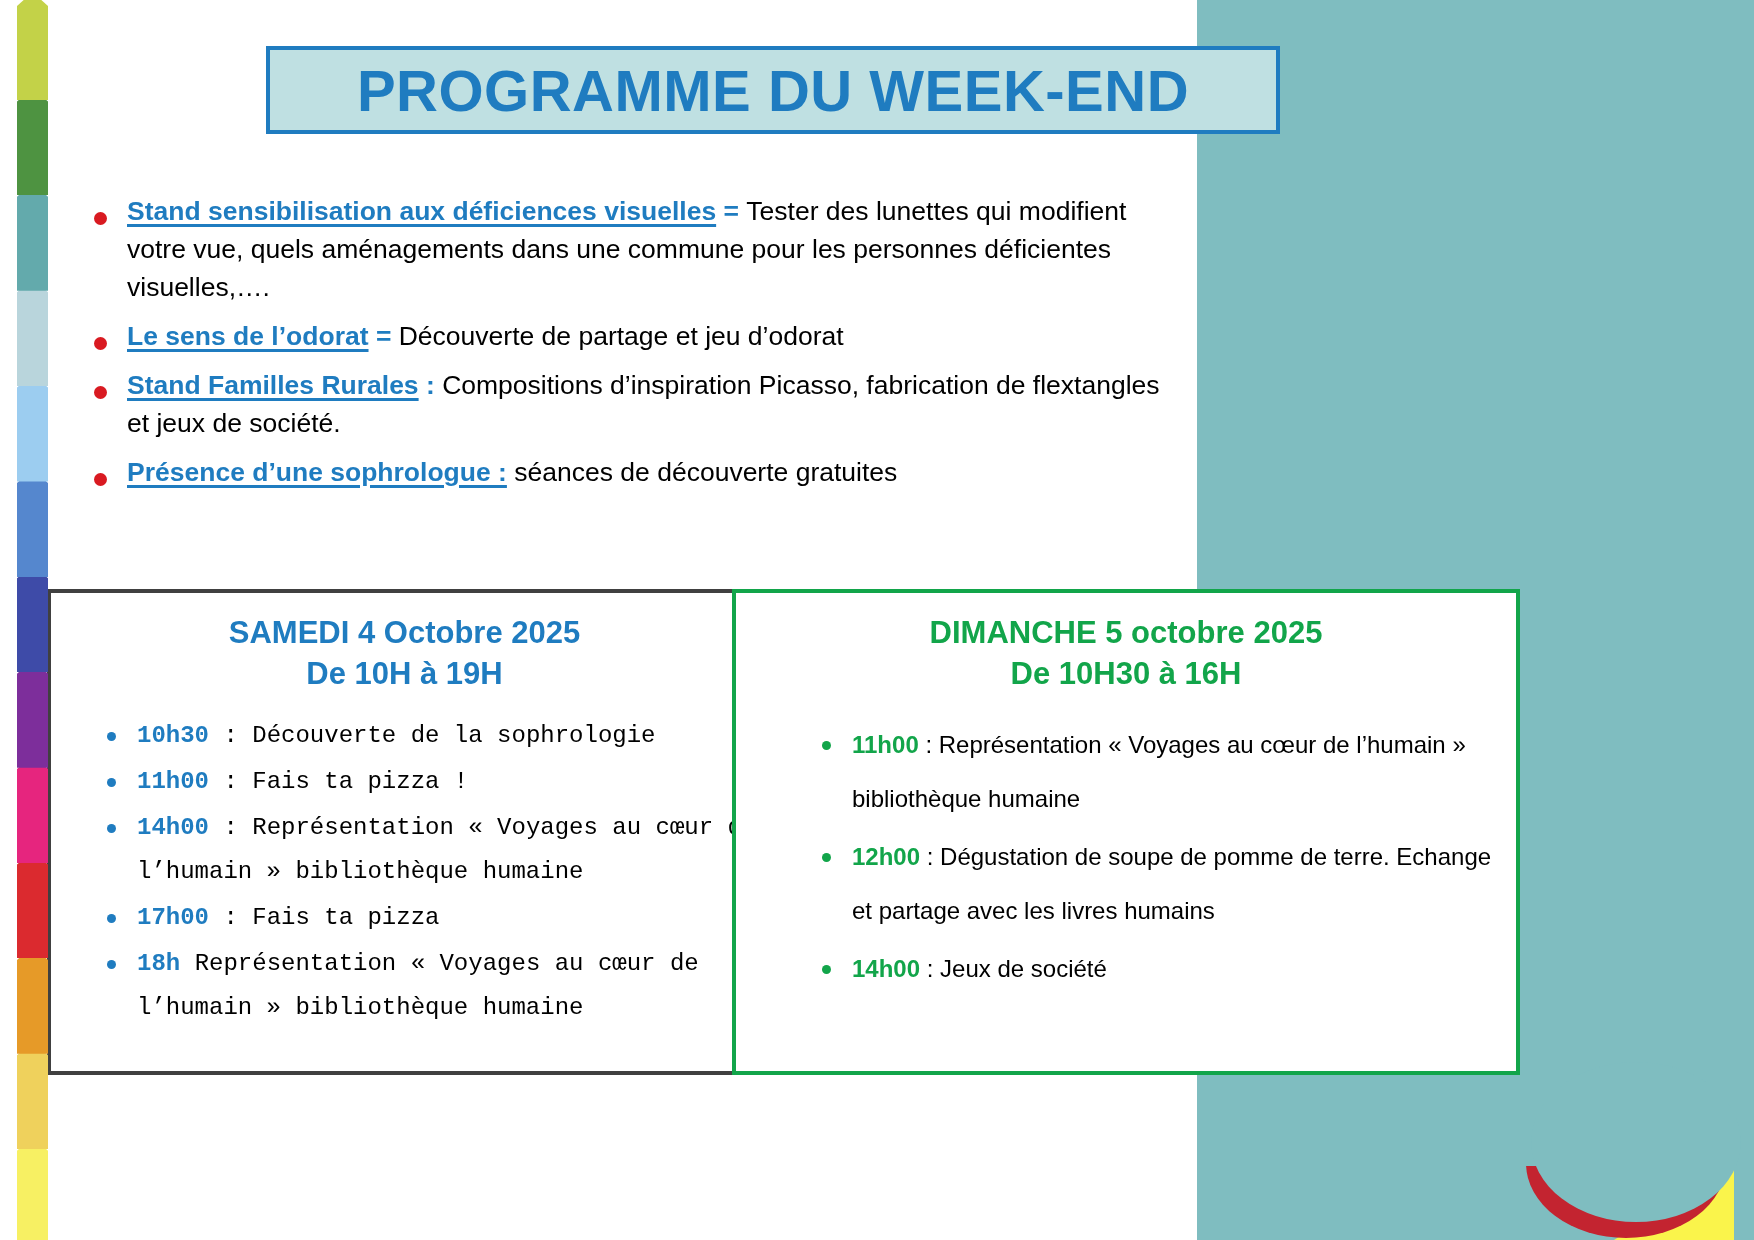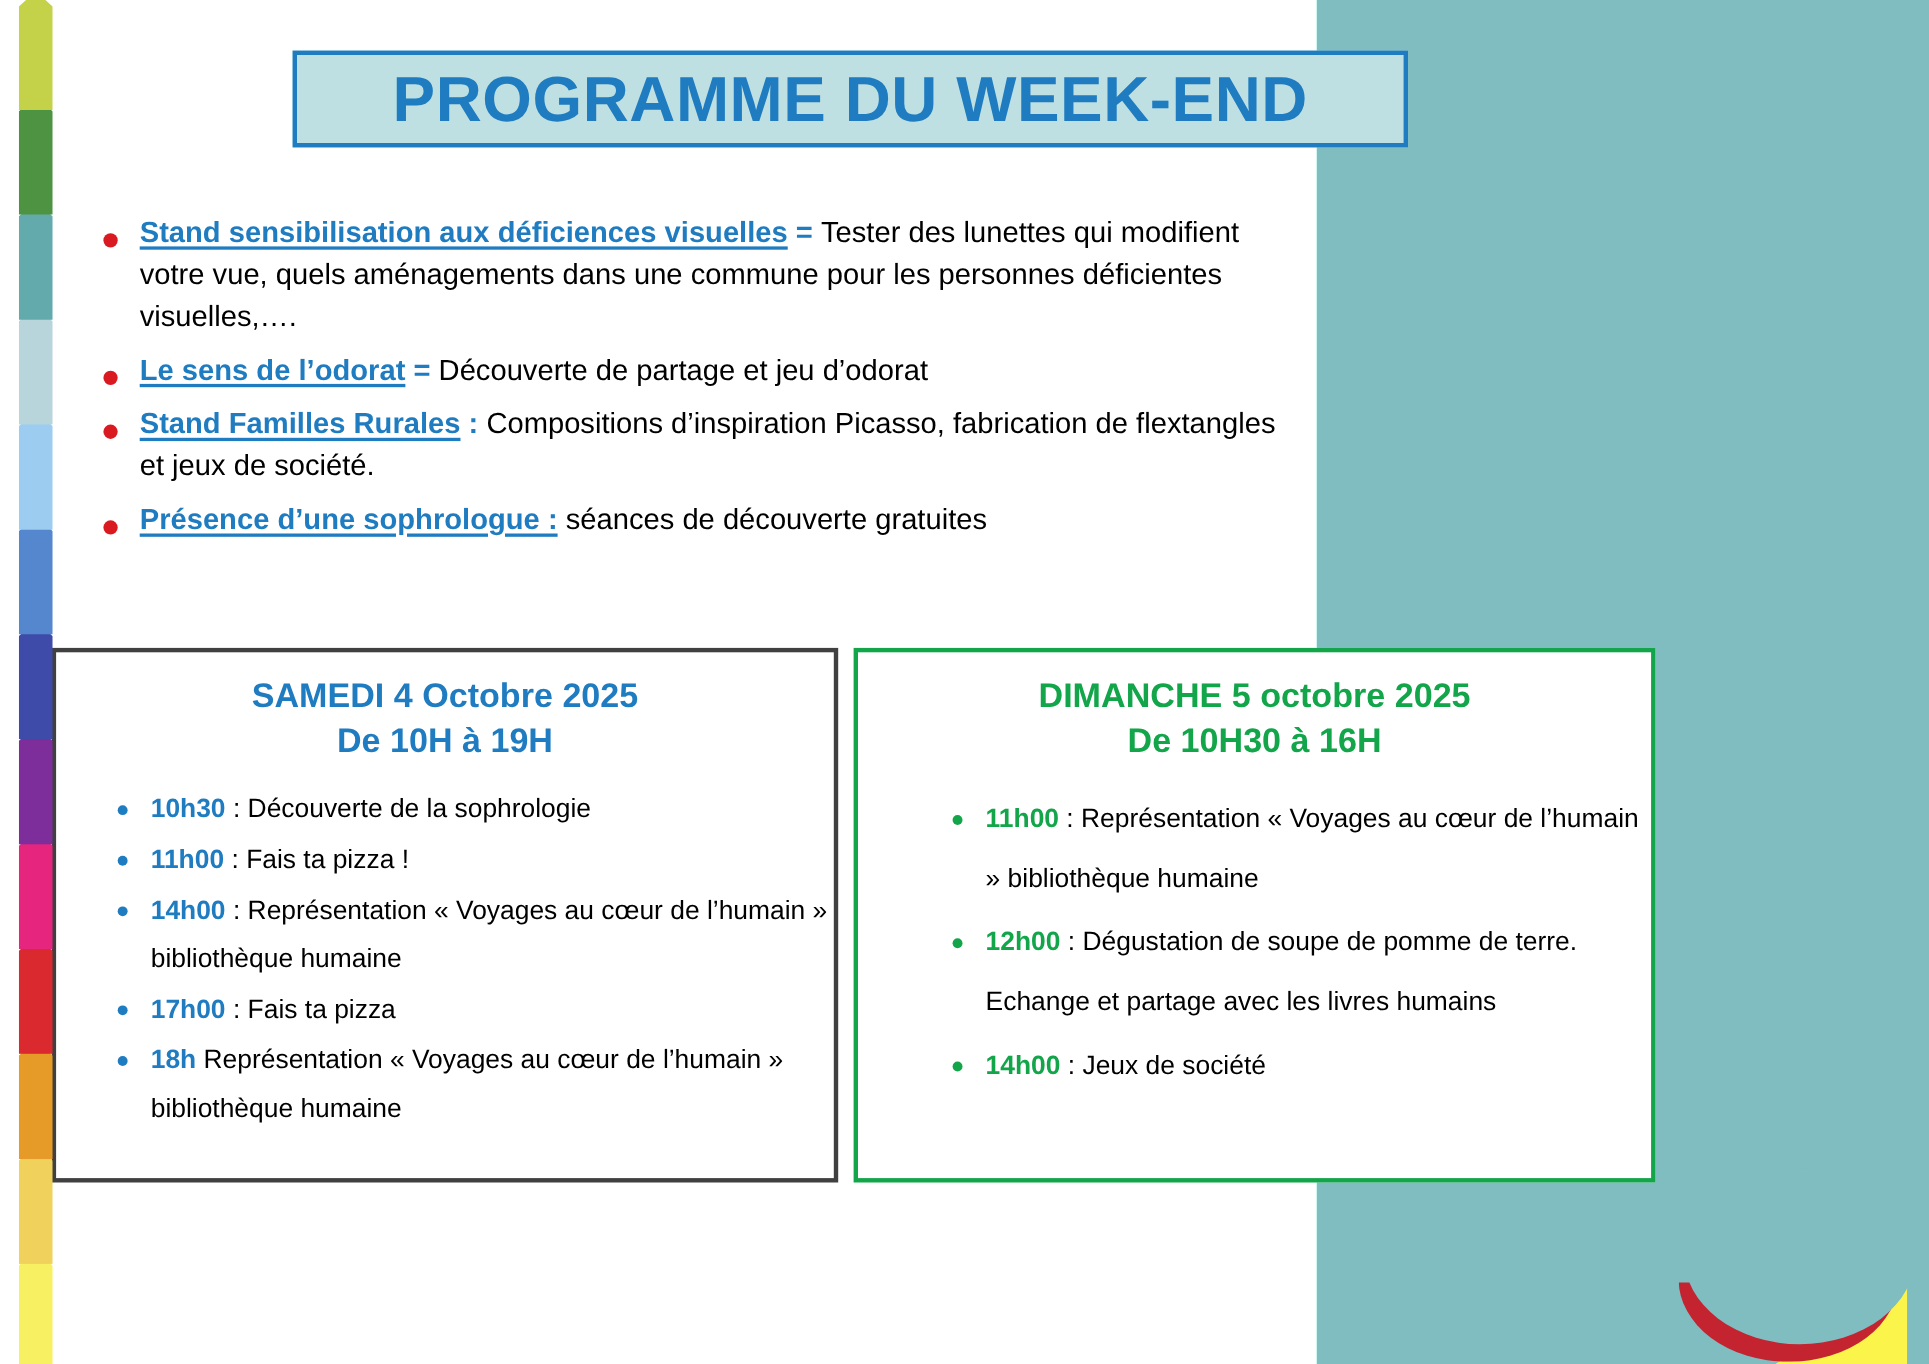--- a/index.html
+++ b/index.html
@@ -12,21 +12,21 @@
     height: 1240px;
     position: relative;
     overflow: hidden;
     font-family: "Liberation Sans", sans-serif;
   }
 
   
   #slide {
     position: absolute;
     inset: 0;
-    background: #5eead4;
+    background: #fef9c3;
   }
   .teal-panel {
     position: absolute;
     top: 0;
     left: 1197px;
     width: 557px;
     height: 1240px;
     background: #7FBDC0;
   }
   .white-cover {
@@ -185,42 +185,42 @@
     background: #ffffff;
   }
   #saturday-box {
     left: 47px;
     top: 589px;
     width: 715px;
     height: 486px;
     border: 4px solid #404040;
   }
   #sunday-box {
-    left: 776px;
+    left: 732px;
     top: 589px;
-    width: 729px;
+    width: 788px;
     height: 486px;
     border: 4px solid #12A54A;
   }
   .day-head {
     text-align: center;
     font-weight: bold;
     font-size: 31px;
     line-height: 41px;
     padding-top: 19px;
   }
   #saturday-box .day-head { color: #1F7CC0; }
   #sunday-box  .day-head { color: #12A54A; }
 
   .day-list {
     margin: 0;
     padding: 0;
     list-style: none;
   }
-  #saturday-box .day-list { margin-top: 20px; padding-left: 48px; }
+  #saturday-box .day-list { margin-top: 20px; padding-left: 48px; font-family: Liberation Mono, monospace; }
   #sunday-box   .day-list { margin-top: 24px; padding-left: 78px; }
 
   .day-item {
     position: relative;
     padding-left: 38px;
     color: #000000;
   }
   #saturday-box .day-item {
     font-size: 24px;
     line-height: 44px;

